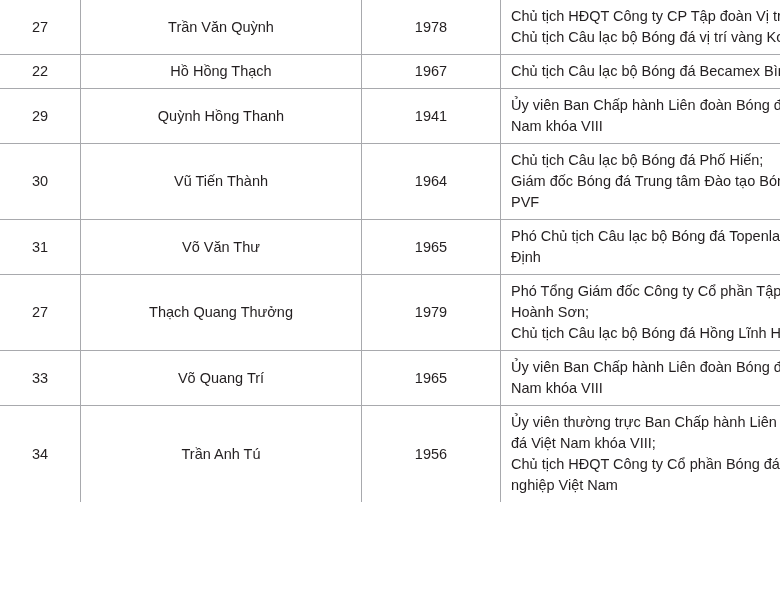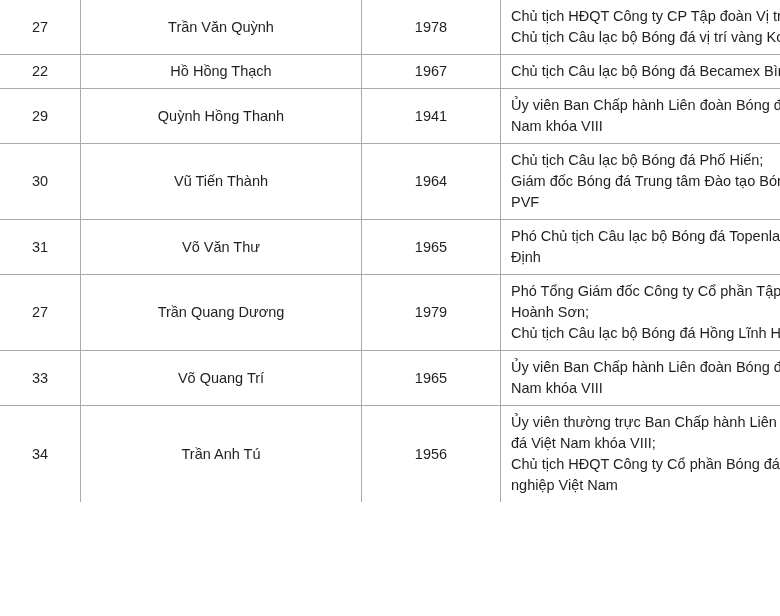--- a/index.html
+++ b/index.html
@@ -106,21 +106,21 @@
     <tr>
       <td class="col-index">31</td>
       <td class="col-name">Võ Văn Thư</td>
       <td class="col-year">1965</td>
       <td class="col-role">
         <span class="role-line">Phó Chủ tịch Câu lạc bộ Bóng đá Topenland Bình Định</span>
       </td>
     </tr>
     <tr>
       <td class="col-index">27</td>
-      <td class="col-name">Trần Quang Dương</td>
+      <td class="col-name">Thạch Quang Thưởng</td>
       <td class="col-year">1979</td>
       <td class="col-role">
         <span class="role-line">Phó Tổng Giám đốc Công ty Cổ phần Tập đoàn Hoành Sơn;</span>
         <span class="role-line">Chủ tịch Câu lạc bộ Bóng đá Hồng Lĩnh Hà Tĩnh</span>
       </td>
     </tr>
     <tr>
       <td class="col-index">33</td>
       <td class="col-name">Võ Quang Trí</td>
       <td class="col-year">1965</td>

